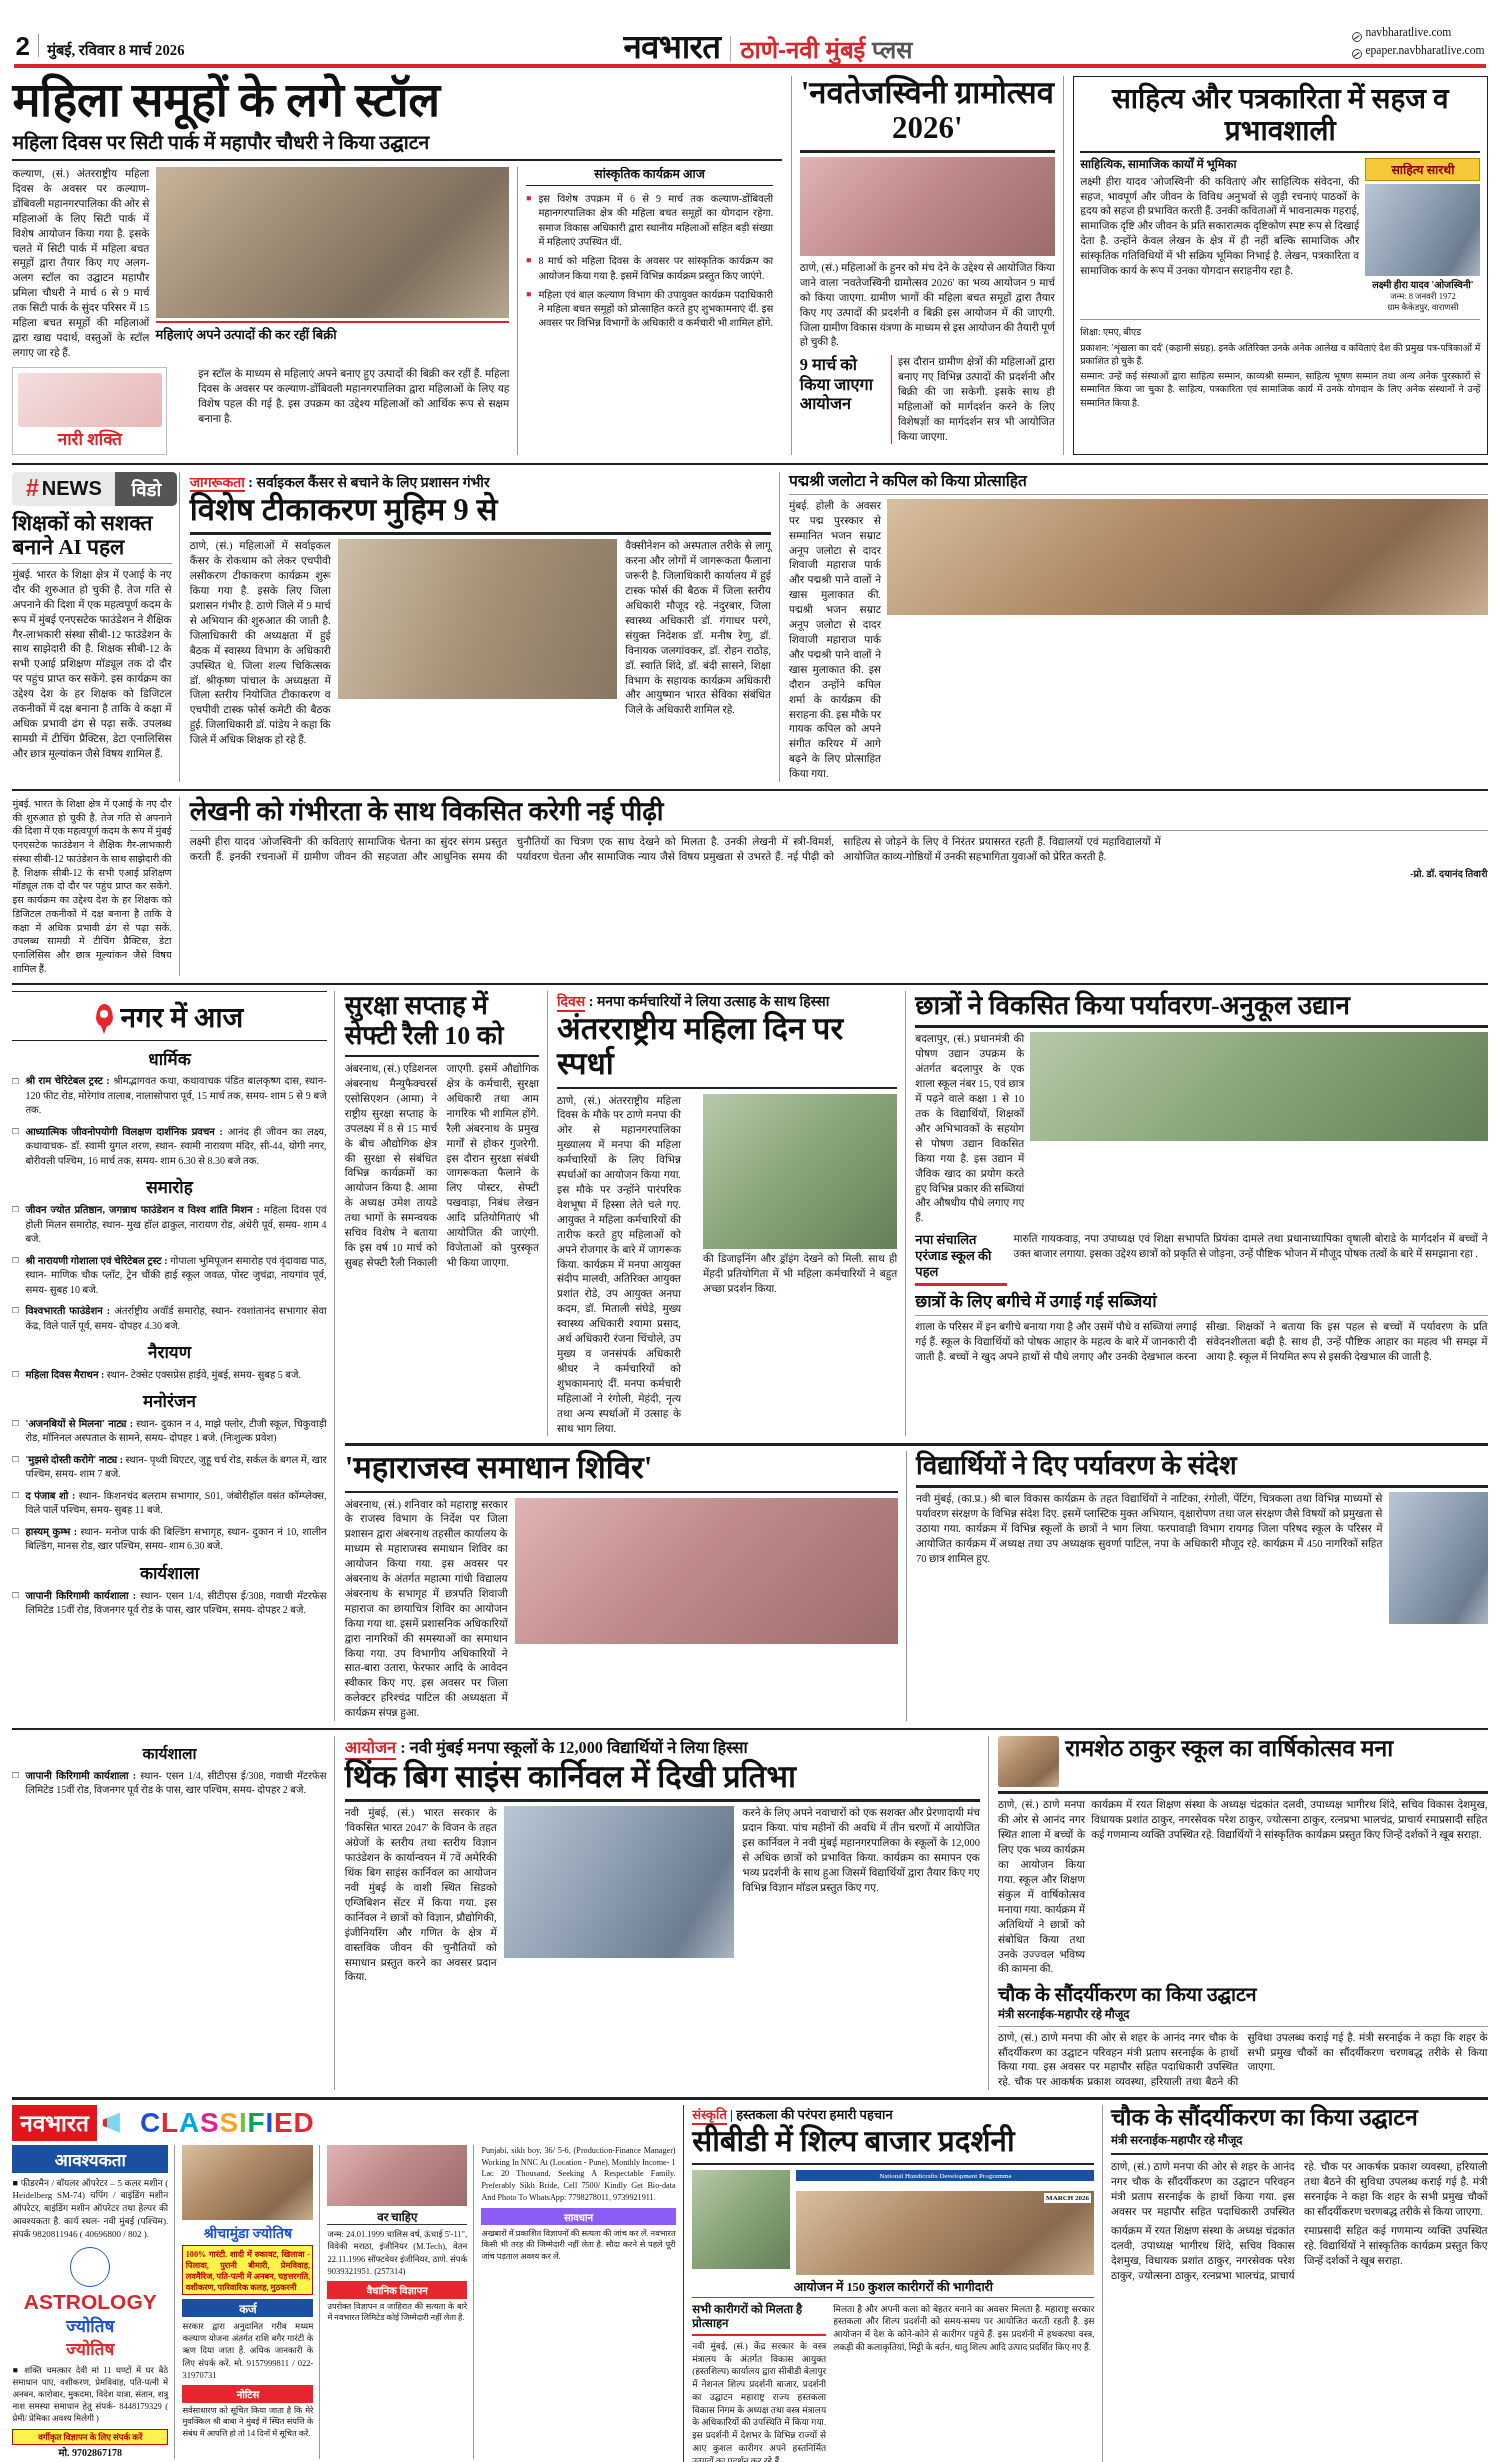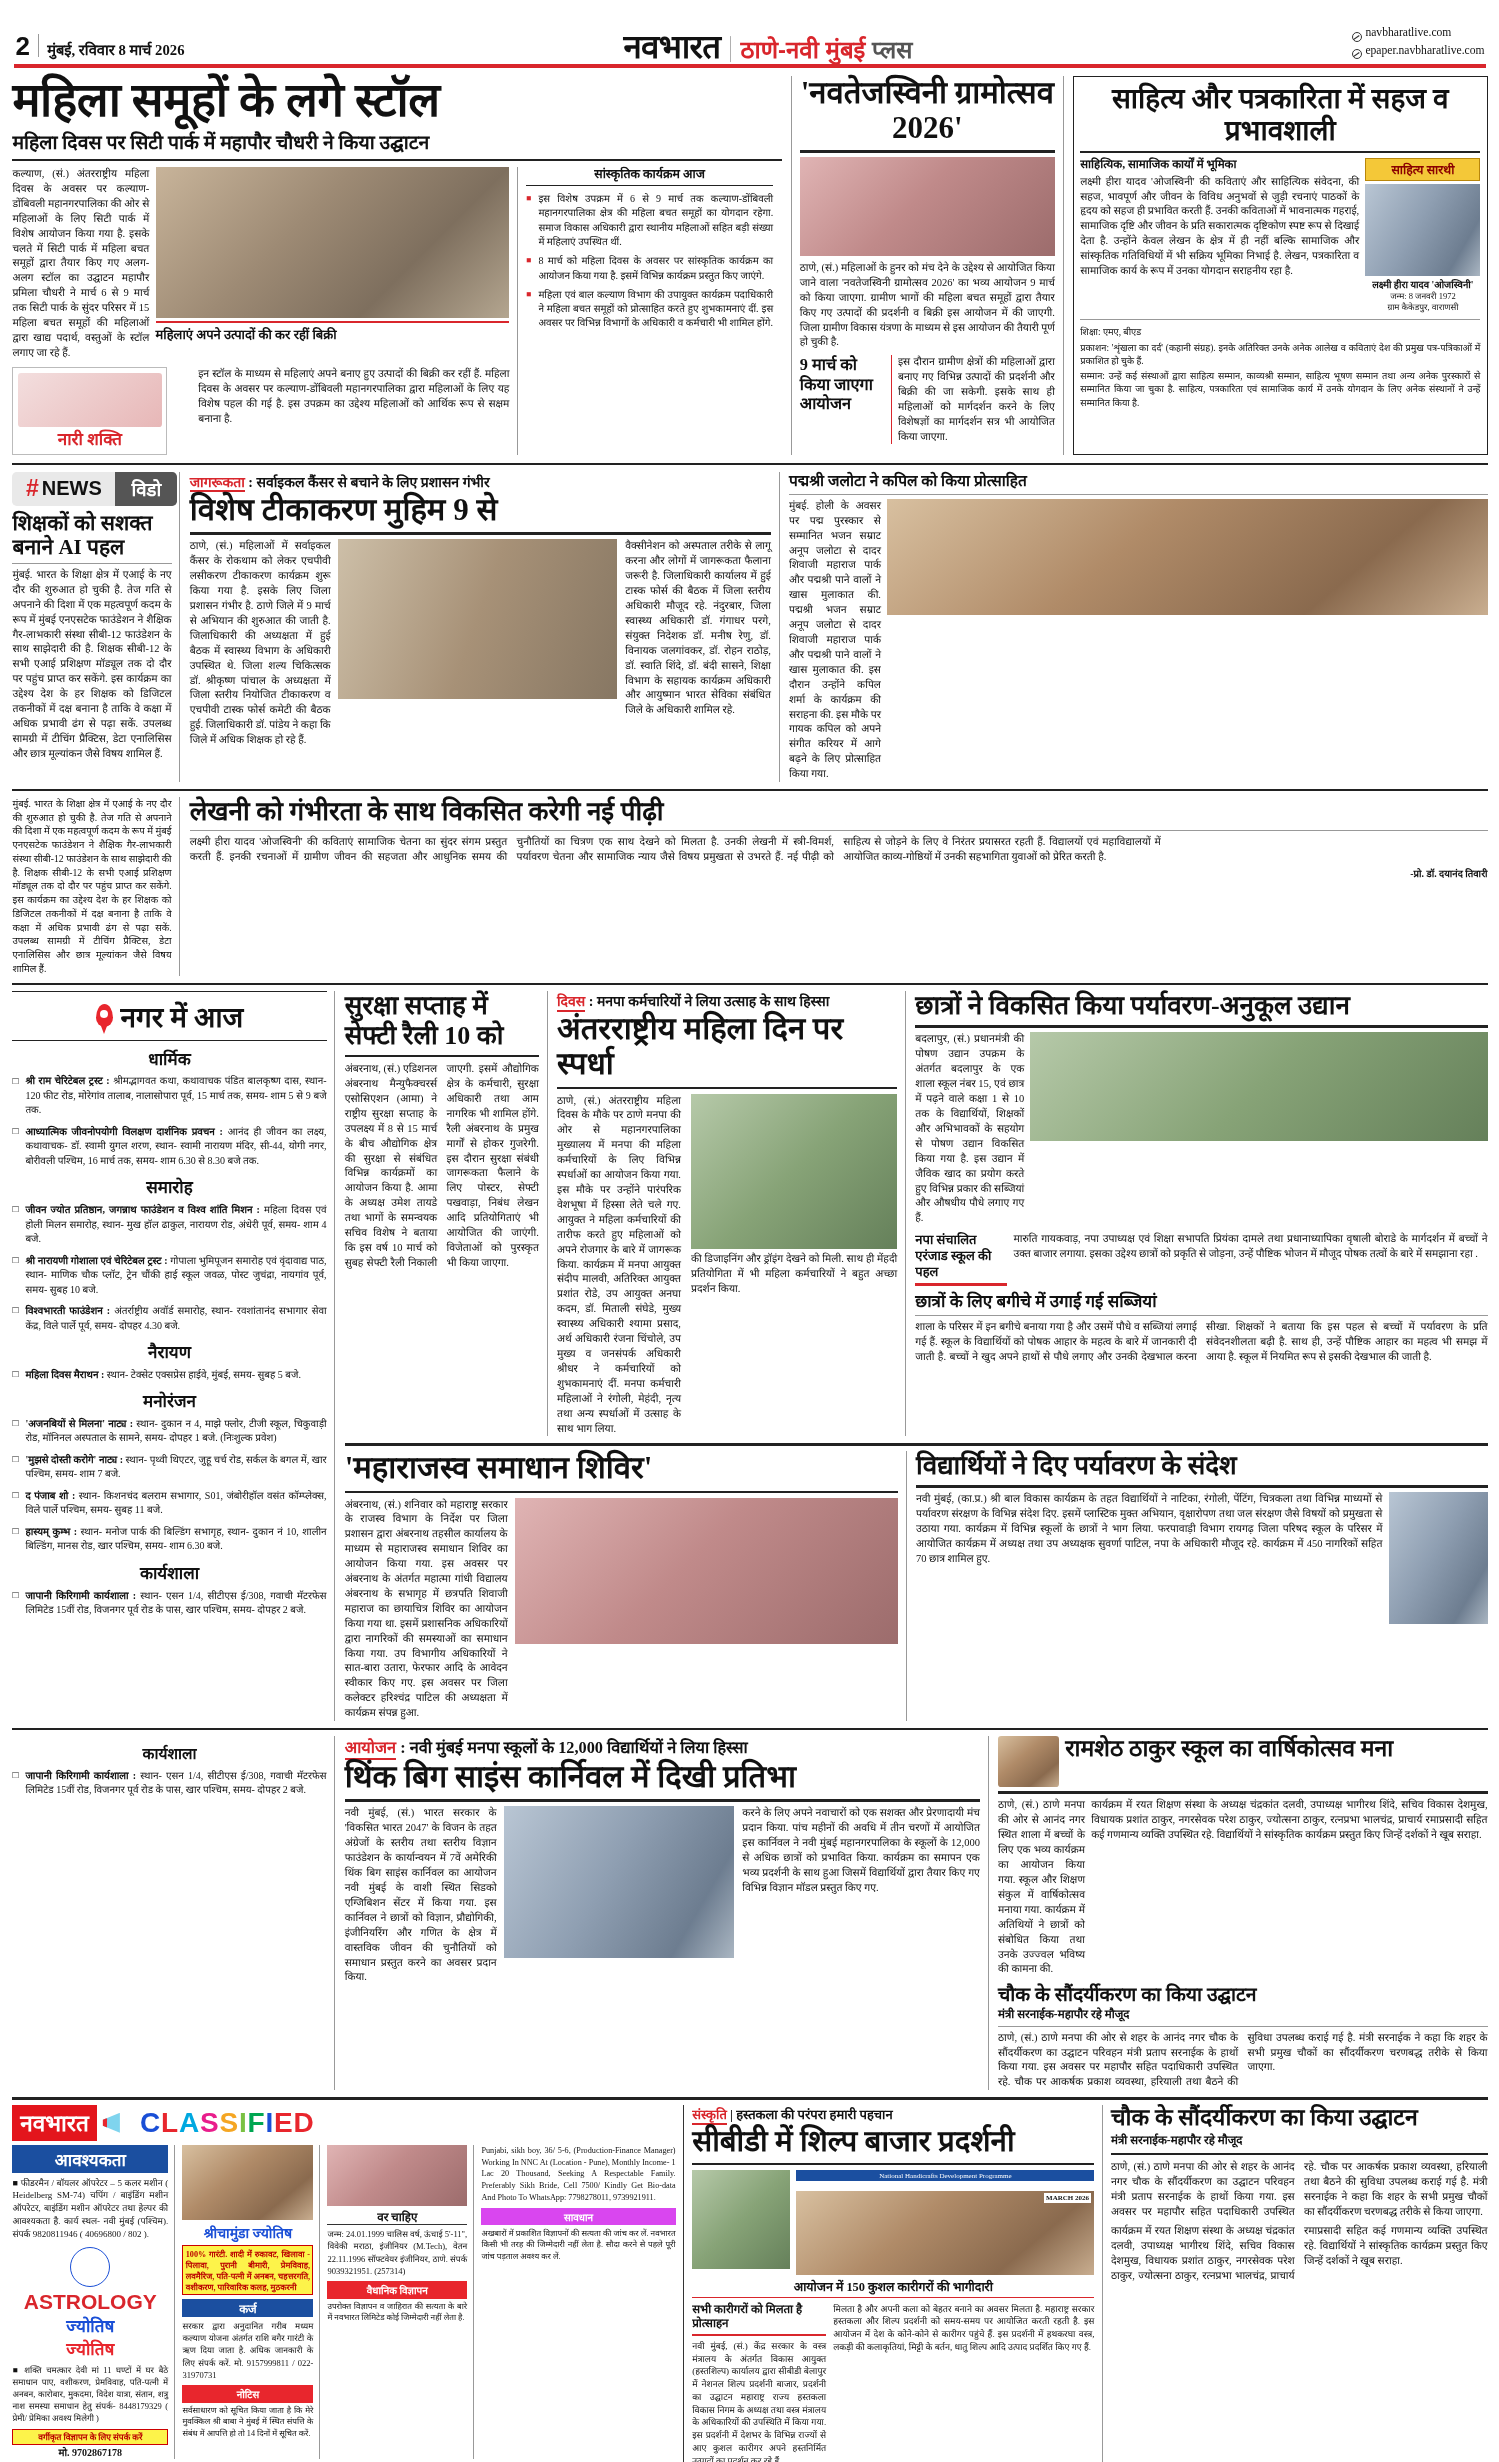--- a/index.html
+++ b/index.html
@@ -313,21 +313,21 @@
         </div>
 
         <div style="width:349px;border-right:0.8px solid #999;padding-right:7.8px;">
           <div class="kicker">
             <span class="tag">दिवस</span>
             <span> : </span>
             <span>मनपा कर्मचारियों ने लिया उत्साह के साथ हिस्सा</span>
           </div>
           <div class="hl-lg">अंतरराष्ट्रीय महिला दिन पर स्पर्धा</div>
           <div class="rule-d" style="margin:4.7px 0;"></div>
-          <div style="display:flex;gap:10px;">
+          <div style="display:flex;gap:22px;">
             <div class="body-t" style="width:124px;">ठाणे, (सं.) अंतरराष्ट्रीय महिला दिवस के मौके पर ठाणे मनपा की ओर से महानगरपालिका मुख्यालय में मनपा की महिला कर्मचारियों के लिए विभिन्न स्पर्धाओं का आयोजन किया गया. इस मौके पर उन्होंने पारंपरिक वेशभूषा में हिस्सा लेते चले गए. आयुक्त ने महिला कर्मचारियों की तारीफ करते हुए महिलाओं को अपने रोजगार के बारे में जागरूक किया. कार्यक्रम में मनपा आयुक्त संदीप मालवी, अतिरिक्त आयुक्त प्रशांत रोडे, उप आयुक्त अनघा कदम, डॉ. मिताली संघेडे, मुख्य स्वास्थ्य अधिकारी श्यामा प्रसाद, अर्थ अधिकारी रंजना चिंचोले, उप मुख्य व जनसंपर्क अधिकारी श्रीधर ने कर्मचारियों को शुभकामनाएं दीं. मनपा कर्मचारी महिलाओं ने रंगोली, मेहंदी, नृत्य तथा अन्य स्पर्धाओं में उत्साह के साथ भाग लिया.</div>
             <div style="flex:1;">
               <div class="photo p6" style="height:155px;"></div>
               <div class="body-t" style="margin-top:3.9px;">की डिजाइनिंग और ड्रॉइंग देखने को मिली. साथ ही मेंहदी प्रतियोगिता में भी महिला कर्मचारियों ने बहुत अच्छा प्रदर्शन किया.</div>
             </div>
           </div>
         </div>
 
         <div style="flex:1;">
           <div class="hl-md">छात्रों ने विकसित किया पर्यावरण-अनुकूल उद्यान</div>
@@ -458,21 +458,21 @@
         <div style="width:147px;border-right:0.8px solid #999;padding-right:6.2px;">
           <div class="photo p5" style="height:61px;"></div>
           <div style="font-size:11.6px;font-weight:bold;text-align:center;margin-top:3.1px;border-bottom:0.8px solid #333;">वर चाहिए</div>
           <div class="body-t" style="font-size:8.5px;margin-top:3.1px;">जन्म: 24.01.1999 चालिस वर्ष, ऊंचाई 5'-11", विवेकी मराठा, इंजीनियर (M.Tech), वेतन 22.11.1996 सॉफ्टवेयर इंजीनियर, ठाणे. संपर्क 9039321951. (257314)</div>
           <div style="background:#e8262d;color:#fff;text-align:center;font-weight:bold;font-size:10px;margin-top:4.7px;padding:1.6px;">वैधानिक विज्ञापन</div>
           <div class="body-t" style="font-size:8.2px;margin-top:2.3px;">उपरोक्त विज्ञापन व जाहिरात की सत्यता के बारे में नवभारत लिमिटेड कोई जिम्मेदारी नहीं लेता है.</div>
         </div>
 
         <div style="flex:1;">
           <div class="body-t" style="font-size:8.2px;">Punjabi, sikh boy, 36/ 5-6, (Production-Finance Manager) Working In NNC At (Location - Pune), Monthly Income- 1 Lac 20 Thousand, Seeking A Respectable Family. Preferably Sikh Bride, Cell 7500/ Kindly Get Bio-data And Photo To WhatsApp: 7798278011, 9739921911.</div>
-          <div style="background:#d946ef;color:#fff;text-align:center;font-weight:bold;font-size:10px;margin-top:4.7px;padding:1.6px;">सावधान</div>
+          <div style="background:#8b5cf6;color:#fff;text-align:center;font-weight:bold;font-size:10px;margin-top:4.7px;padding:1.6px;">सावधान</div>
           <div class="body-t" style="font-size:8.2px;margin-top:2.3px;">अखबारों में प्रकाशित विज्ञापनों की सत्यता की जांच कर लें. नवभारत किसी भी तरह की जिम्मेदारी नहीं लेता है. सौदा करने से पहले पूरी जांच पड़ताल अवश्य कर लें.</div>
         </div>
       </div>
     </div>
 
     <div style="width:411px;border-right:0.8px solid #999;padding-right:7.8px;">
       <div class="kicker" style="font-size:13px;">
         <span class="tag">संस्कृति</span>
         <span> | </span>
         <span>हस्तकला की परंपरा हमारी पहचान</span>

